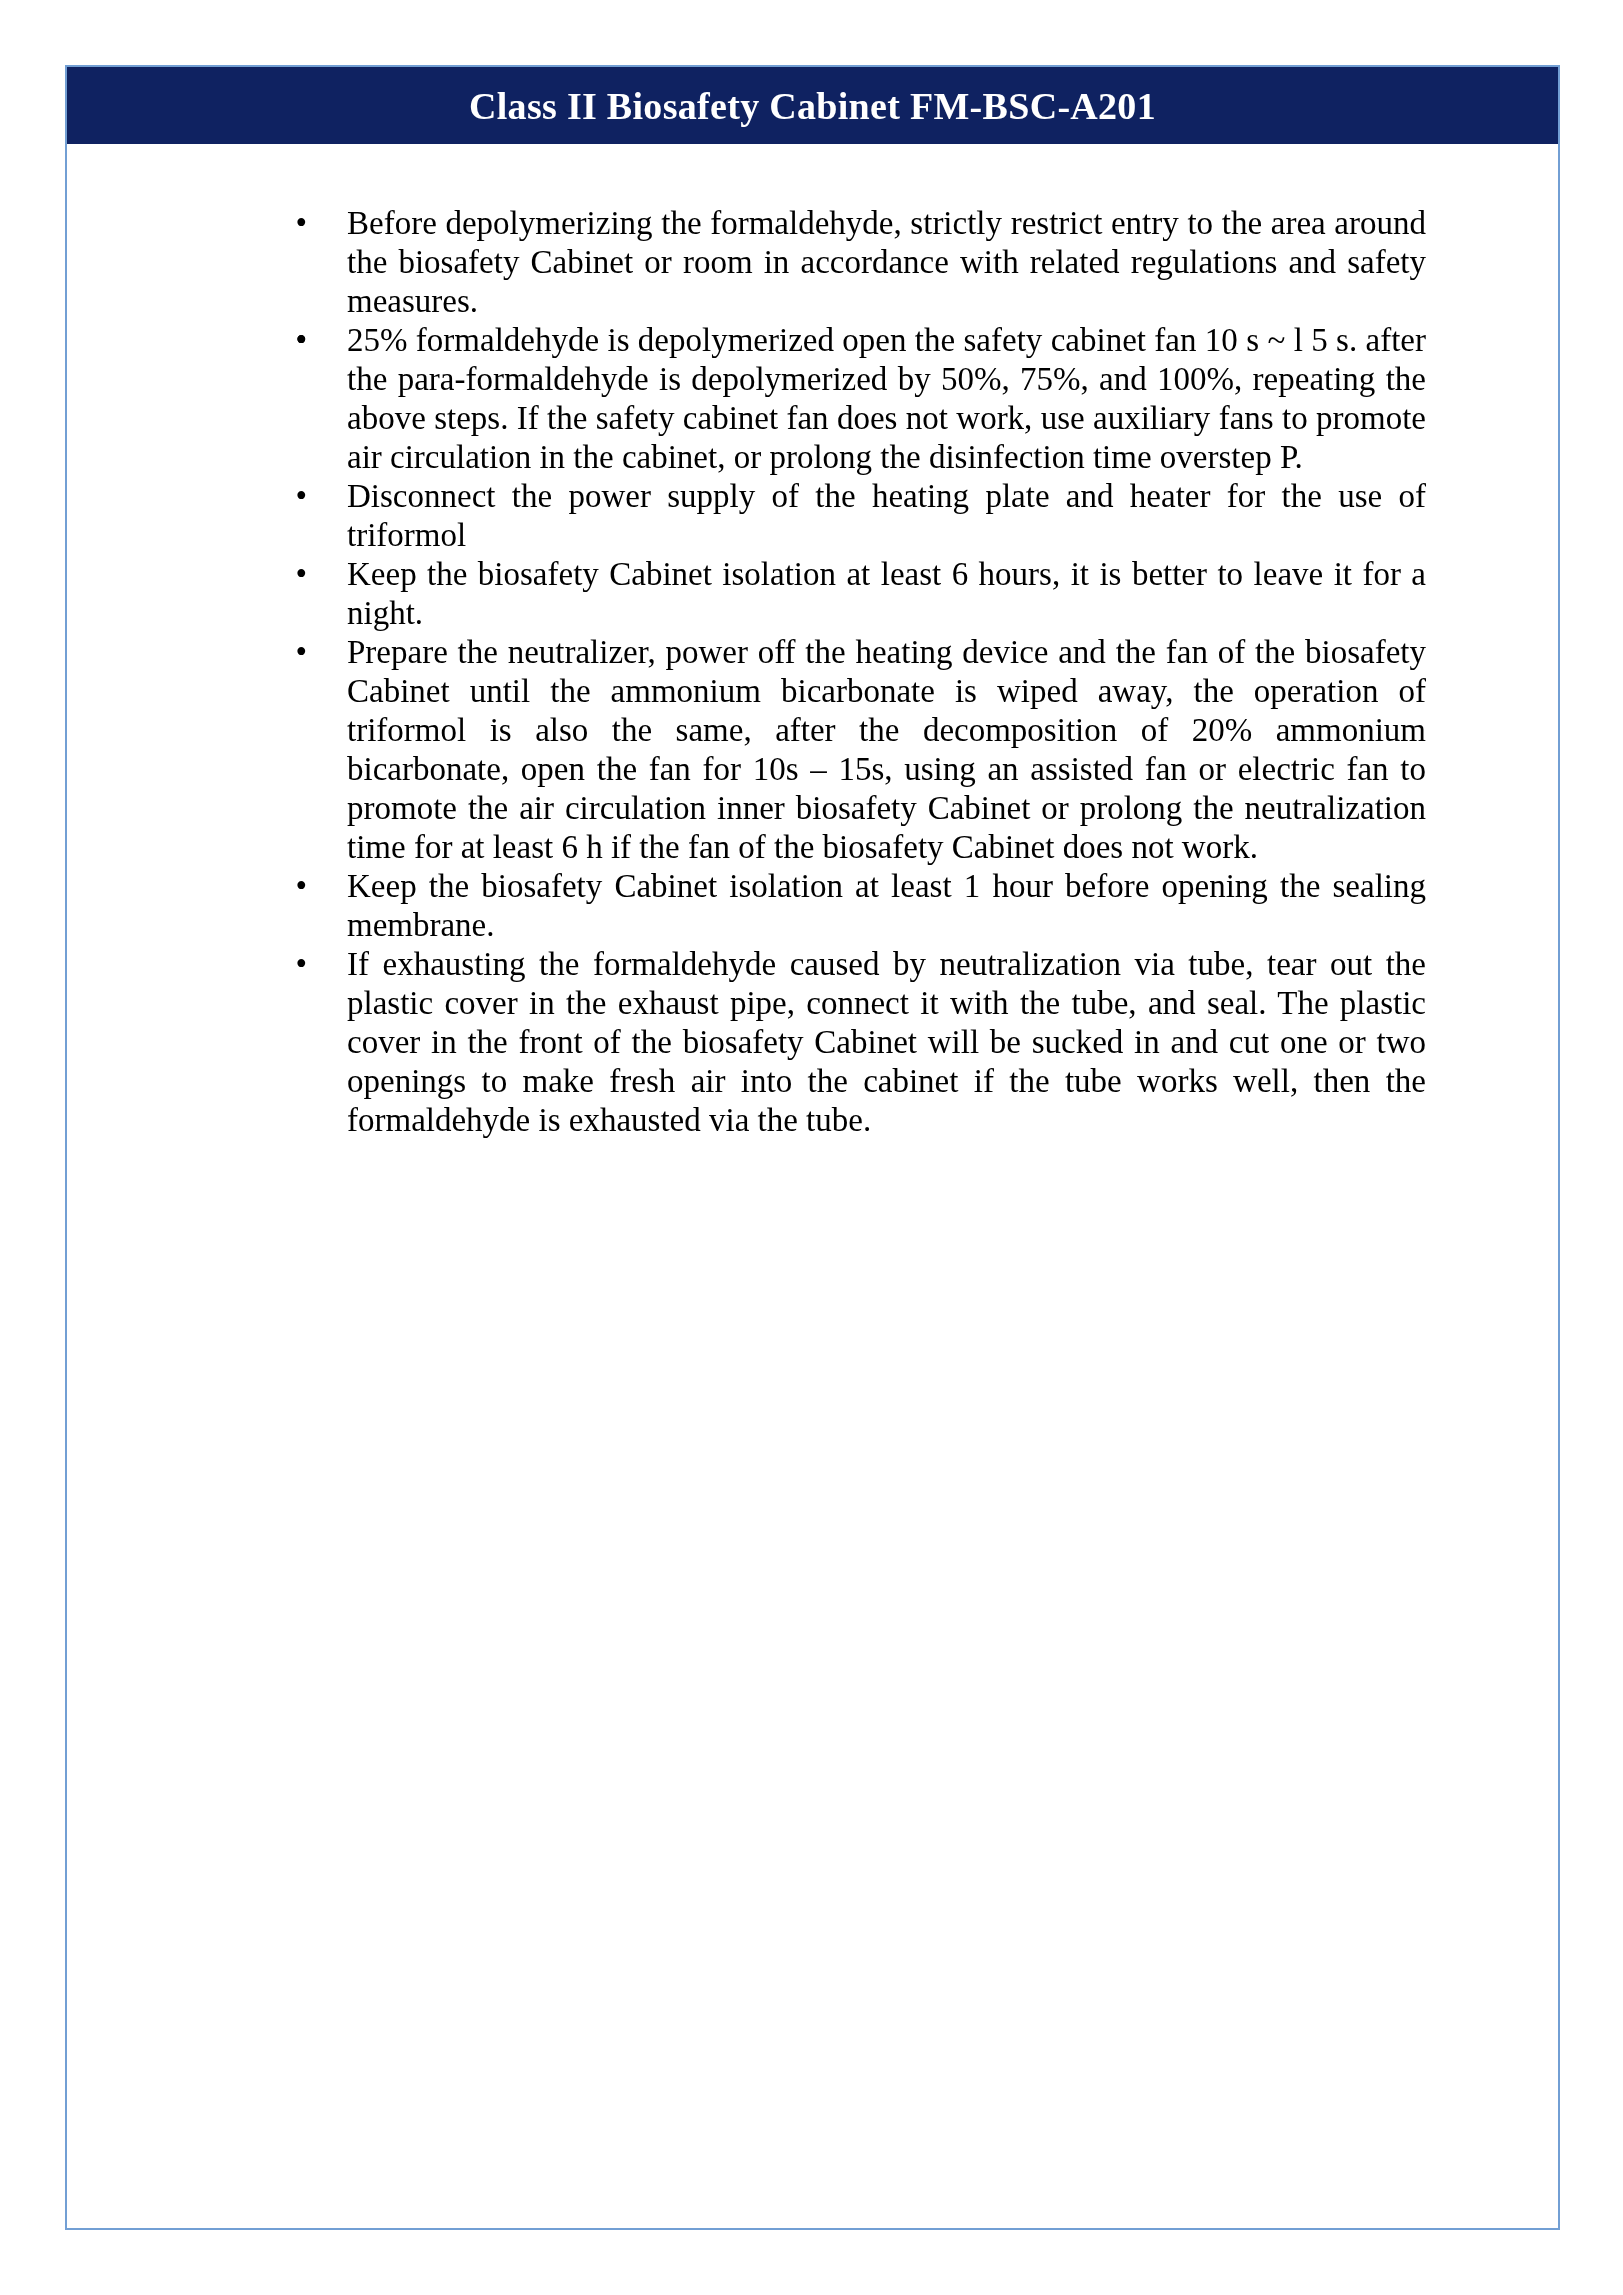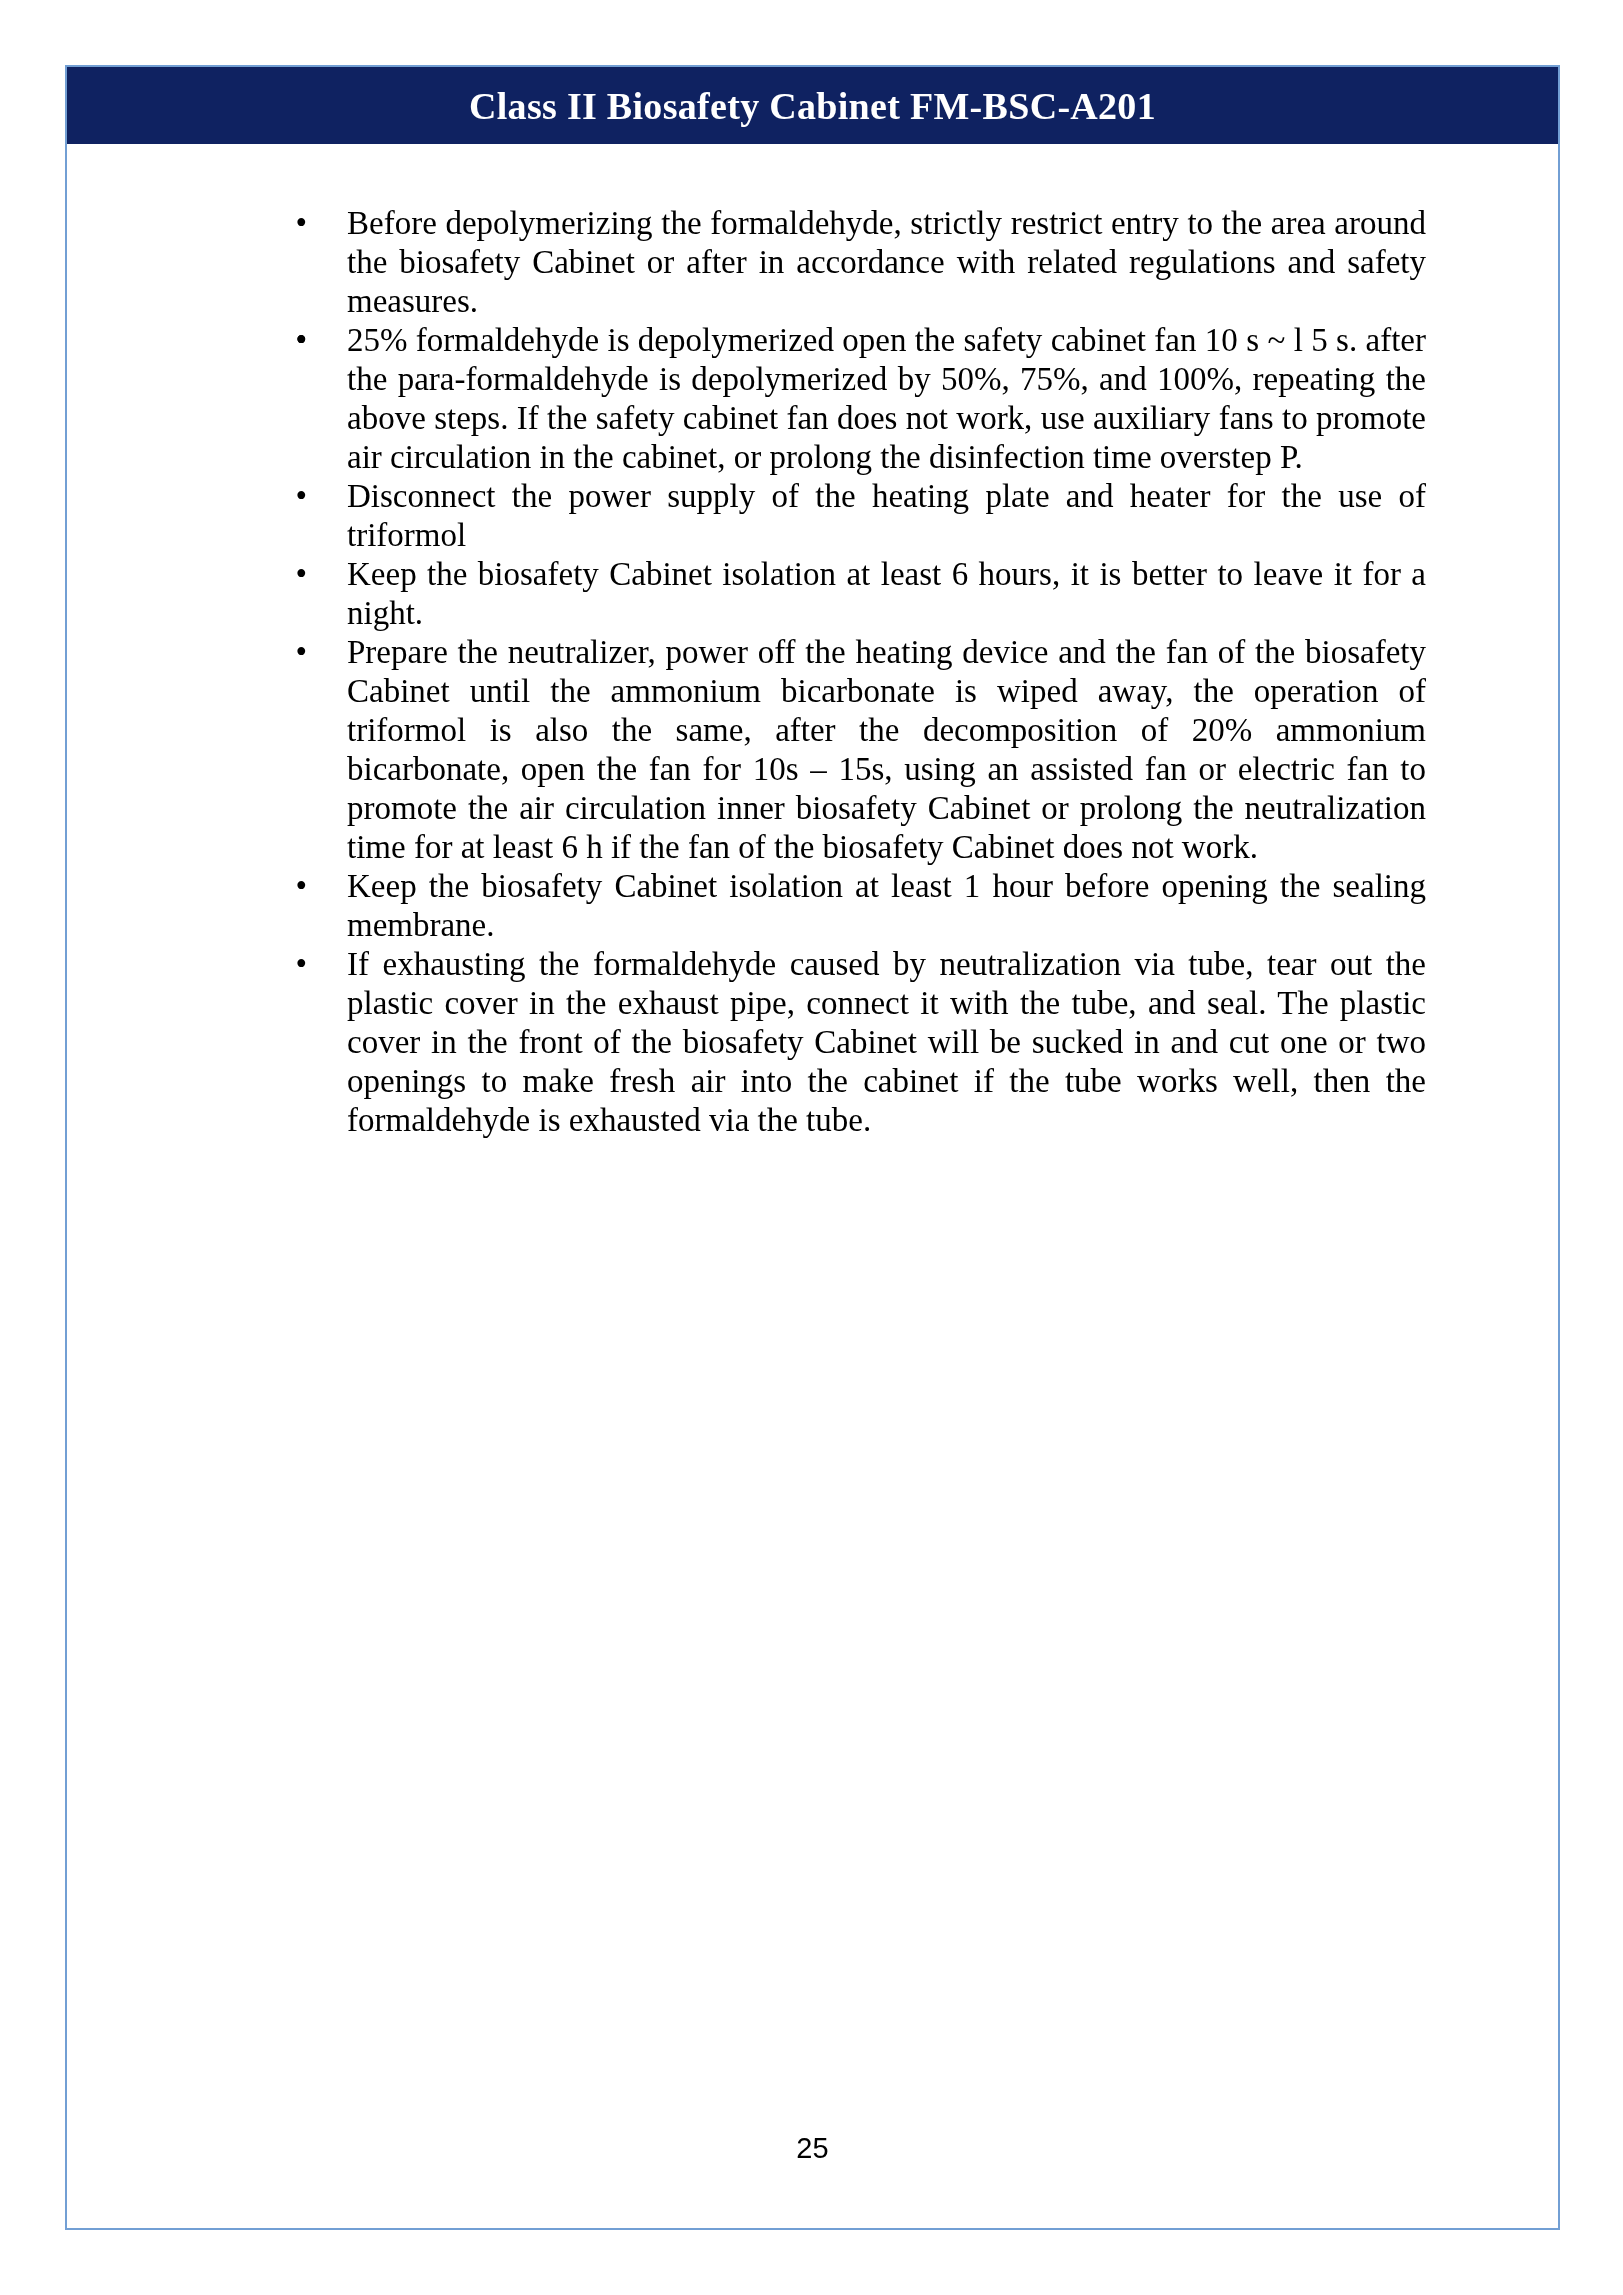--- a/index.html
+++ b/index.html
@@ -85,21 +85,21 @@
 
 <div class="page-frame">
 
   <header class="title-bar">
     <h1 class="doc-title">Class II Biosafety Cabinet FM-BSC-A201</h1>
   </header>
 
   <ul class="bullet-list">
     <li class="bullet-item">
       <span class="bullet-dot">•</span>
-      <span class="bullet-text">Before depolymerizing the formaldehyde, strictly restrict entry to the area around the biosafety Cabinet or after in accordance with related regulations and safety measures.</span>
+      <span class="bullet-text">Before depolymerizing the formaldehyde, strictly restrict entry to the area around the biosafety Cabinet or room in accordance with related regulations and safety measures.</span>
     </li>
     <li class="bullet-item">
       <span class="bullet-dot">•</span>
     </li>
     <li class="bullet-item">
       <span class="bullet-dot">•</span>
       <span class="bullet-text">25% formaldehyde is depolymerized open the safety cabinet fan 10 s ~ l 5 s. after the para-formaldehyde is depolymerized by 50%, 75%, and 100%, repeating the above steps. If the safety cabinet fan does not work, use auxiliary fans to promote air circulation in the cabinet, or prolong the disinfection time overstep P.</span>
     </li>
     <li class="bullet-item">
       <span class="bullet-dot">•</span>
@@ -116,16 +116,15 @@
     <li class="bullet-item">
       <span class="bullet-dot">•</span>
       <span class="bullet-text">Keep the biosafety Cabinet isolation at least 1 hour before opening the sealing membrane.</span>
     </li>
     <li class="bullet-item">
       <span class="bullet-dot">•</span>
       <span class="bullet-text">If exhausting the formaldehyde caused by neutralization via tube, tear out the plastic cover in the exhaust pipe, connect it with the tube, and seal. The plastic cover in the front of the biosafety Cabinet will be sucked in and cut one or two openings to make fresh air into the cabinet if the tube works well, then the formaldehyde is exhausted via the tube.</span>
     </li>
   </ul>
 
-  <div class="page-number">25</div>
 
 </div>
 
 
 </body></html>

